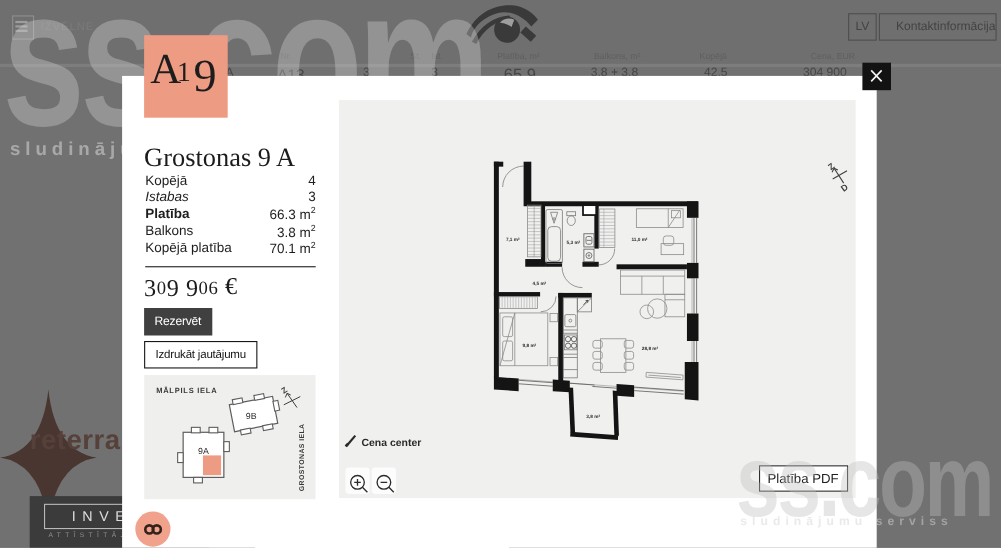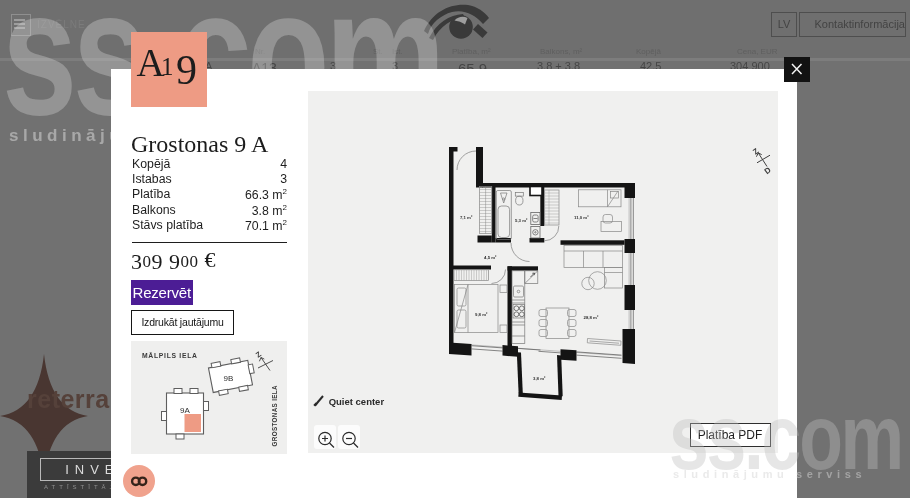--- a/index.html
+++ b/index.html
@@ -77,35 +77,35 @@
   <svg width="25.5" height="24.5">
       <path d="M8 7 L17.5 17 M17.5 7 L8 17" stroke="#f2f2f2" stroke-width="1.5"></path>
     </svg>
 </div>
 
 <div class="abs serif" style="left:131px;top:130.5px;font-size:24px;color:#1c1c1c;">Grostonas 9 A</div>
 
 <div class="abs" style="left:132px;top:156.5px;width:155px;font-size:12.3px;color:#1e1e1e;">
   <div class="abs" style="top:0px;">Kopējā</div>
     <div class="abs" style="top:0px;right:0;">4</div>
-  <div class="abs" style="top:15.4px;">Istabas</div>
+  <div class="abs" style="top:15.4px;font-style:italic;">Istabas</div>
     <div class="abs" style="top:15.4px;right:0;">3</div>
-  <div class="abs" style="top:30.8px;">Platība</div>
+  <div class="abs" style="top:30.8px;font-weight:bold;">Platība</div>
     <div class="abs" style="top:30.8px;right:0;">66.3 m<sup style="font-size:8px;">2</sup></div>
   <div class="abs" style="top:46.2px;">Balkons</div>
     <div class="abs" style="top:46.2px;right:0;">3.8 m<sup style="font-size:8px;">2</sup></div>
-  <div class="abs" style="top:61.6px;">Stāvs platība</div>
+  <div class="abs" style="top:61.6px;">Kopējā platība</div>
     <div class="abs" style="top:61.6px;right:0;">70.1 m<sup style="font-size:8px;">2</sup></div>
 </div>
 
 <div class="abs" style="left:132px;top:242px;width:155px;height:1px;background:#1e1e1e;"></div>
 
-<div class="abs serif" style="left:131px;top:247px;font-size:22px;color:#1c1c1c;letter-spacing:0.5px;"><span style="position:relative;top:1.5px;">3</span><span style="font-size:17px;">0</span><span style="position:relative;top:1.5px;">9</span> <span style="position:relative;top:1.5px;">9</span><span style="font-size:17px;">00</span> €</div>
-
-<div class="abs" style="left:131px;top:280px;width:61.5px;height:25px;background:#4c1d95;color:#ffffff;font-size:15px;letter-spacing:-0.2px;text-align:center;line-height:25px;">Rezervēt</div>
+<div class="abs serif" style="left:131px;top:247px;font-size:22px;color:#1c1c1c;letter-spacing:0.5px;"><span style="position:relative;top:1.5px;">3</span><span style="font-size:17px;">0</span><span style="position:relative;top:1.5px;">9</span> <span style="position:relative;top:1.5px;">9</span><span style="font-size:17px;">06</span> €</div>
+
+<div class="abs" style="left:131px;top:280px;width:61.5px;height:25px;background:#404040;color:#ffffff;font-size:11px;letter-spacing:-0.2px;text-align:center;line-height:25px;">Rezervēt</div>
 
 <div class="abs" style="left:131px;top:310px;width:101px;height:23px;border:1.5px solid #161616;color:#161616;font-size:10.5px;letter-spacing:-0.2px;text-align:center;line-height:23px;background:#fff;">Izdrukāt jautājumu</div>
 
 <svg class="abs" style="left:131px;top:340.5px;" width="156" height="113" viewBox="131 340.5 156 113">
   <rect x="131" y="340.5" width="156" height="113" fill="#efefee"></rect>
 
   <text x="142" y="357" font-size="6.8" font-weight="bold" fill="#3a3a3a" letter-spacing="0.7" font-family="Liberation Sans,sans-serif">MĀLPILS IELA</text>
 
   <g transform="rotate(-11 230 376)">
     <rect x="210.5" y="363.5" width="40" height="25" fill="#ffffff" stroke="#5e5e5e" stroke-width="1.1"></rect>
@@ -361,21 +361,21 @@
 
     <text x="583" y="318.5" font-size="4.3" font-weight="bold" fill="#2e2e2e" font-family="Liberation Sans,sans-serif">28,8 m²</text>
   </g>
 </svg>
 
 <div class="abs" style="left:313px;top:394.5px;font-size:9.5px;font-weight:bold;color:#2a2a2a;">
   <svg width="12" height="12" style="vertical-align:-2px;">
       <path d="M2 10.5 L10 1" stroke="#2a2a2a" stroke-width="2"></path>
       <path d="M1.2 10.8 L3.5 8.2" stroke="#2a2a2a" stroke-width="2.4"></path>
     </svg>
-  <span style="margin-left:1px;">Quiet center</span>
+  <span style="margin-left:1px;">Cena center</span>
 </div>
 
 <div class="abs" style="left:313.5px;top:425px;width:22.5px;height:24px;background:#fcfcfc;border-radius:3px;">
   <svg width="22.5" height="24">
       <g stroke="#2b2b2b" stroke-width="1.2" fill="none">
         <circle cx="11" cy="13.5" r="6.2"></circle>
         <path d="M15.5 18 L20 22.5"></path>
         <path d="M8 13.5 h6 M11 10.5 v6"></path>
       </g>
     </svg>

